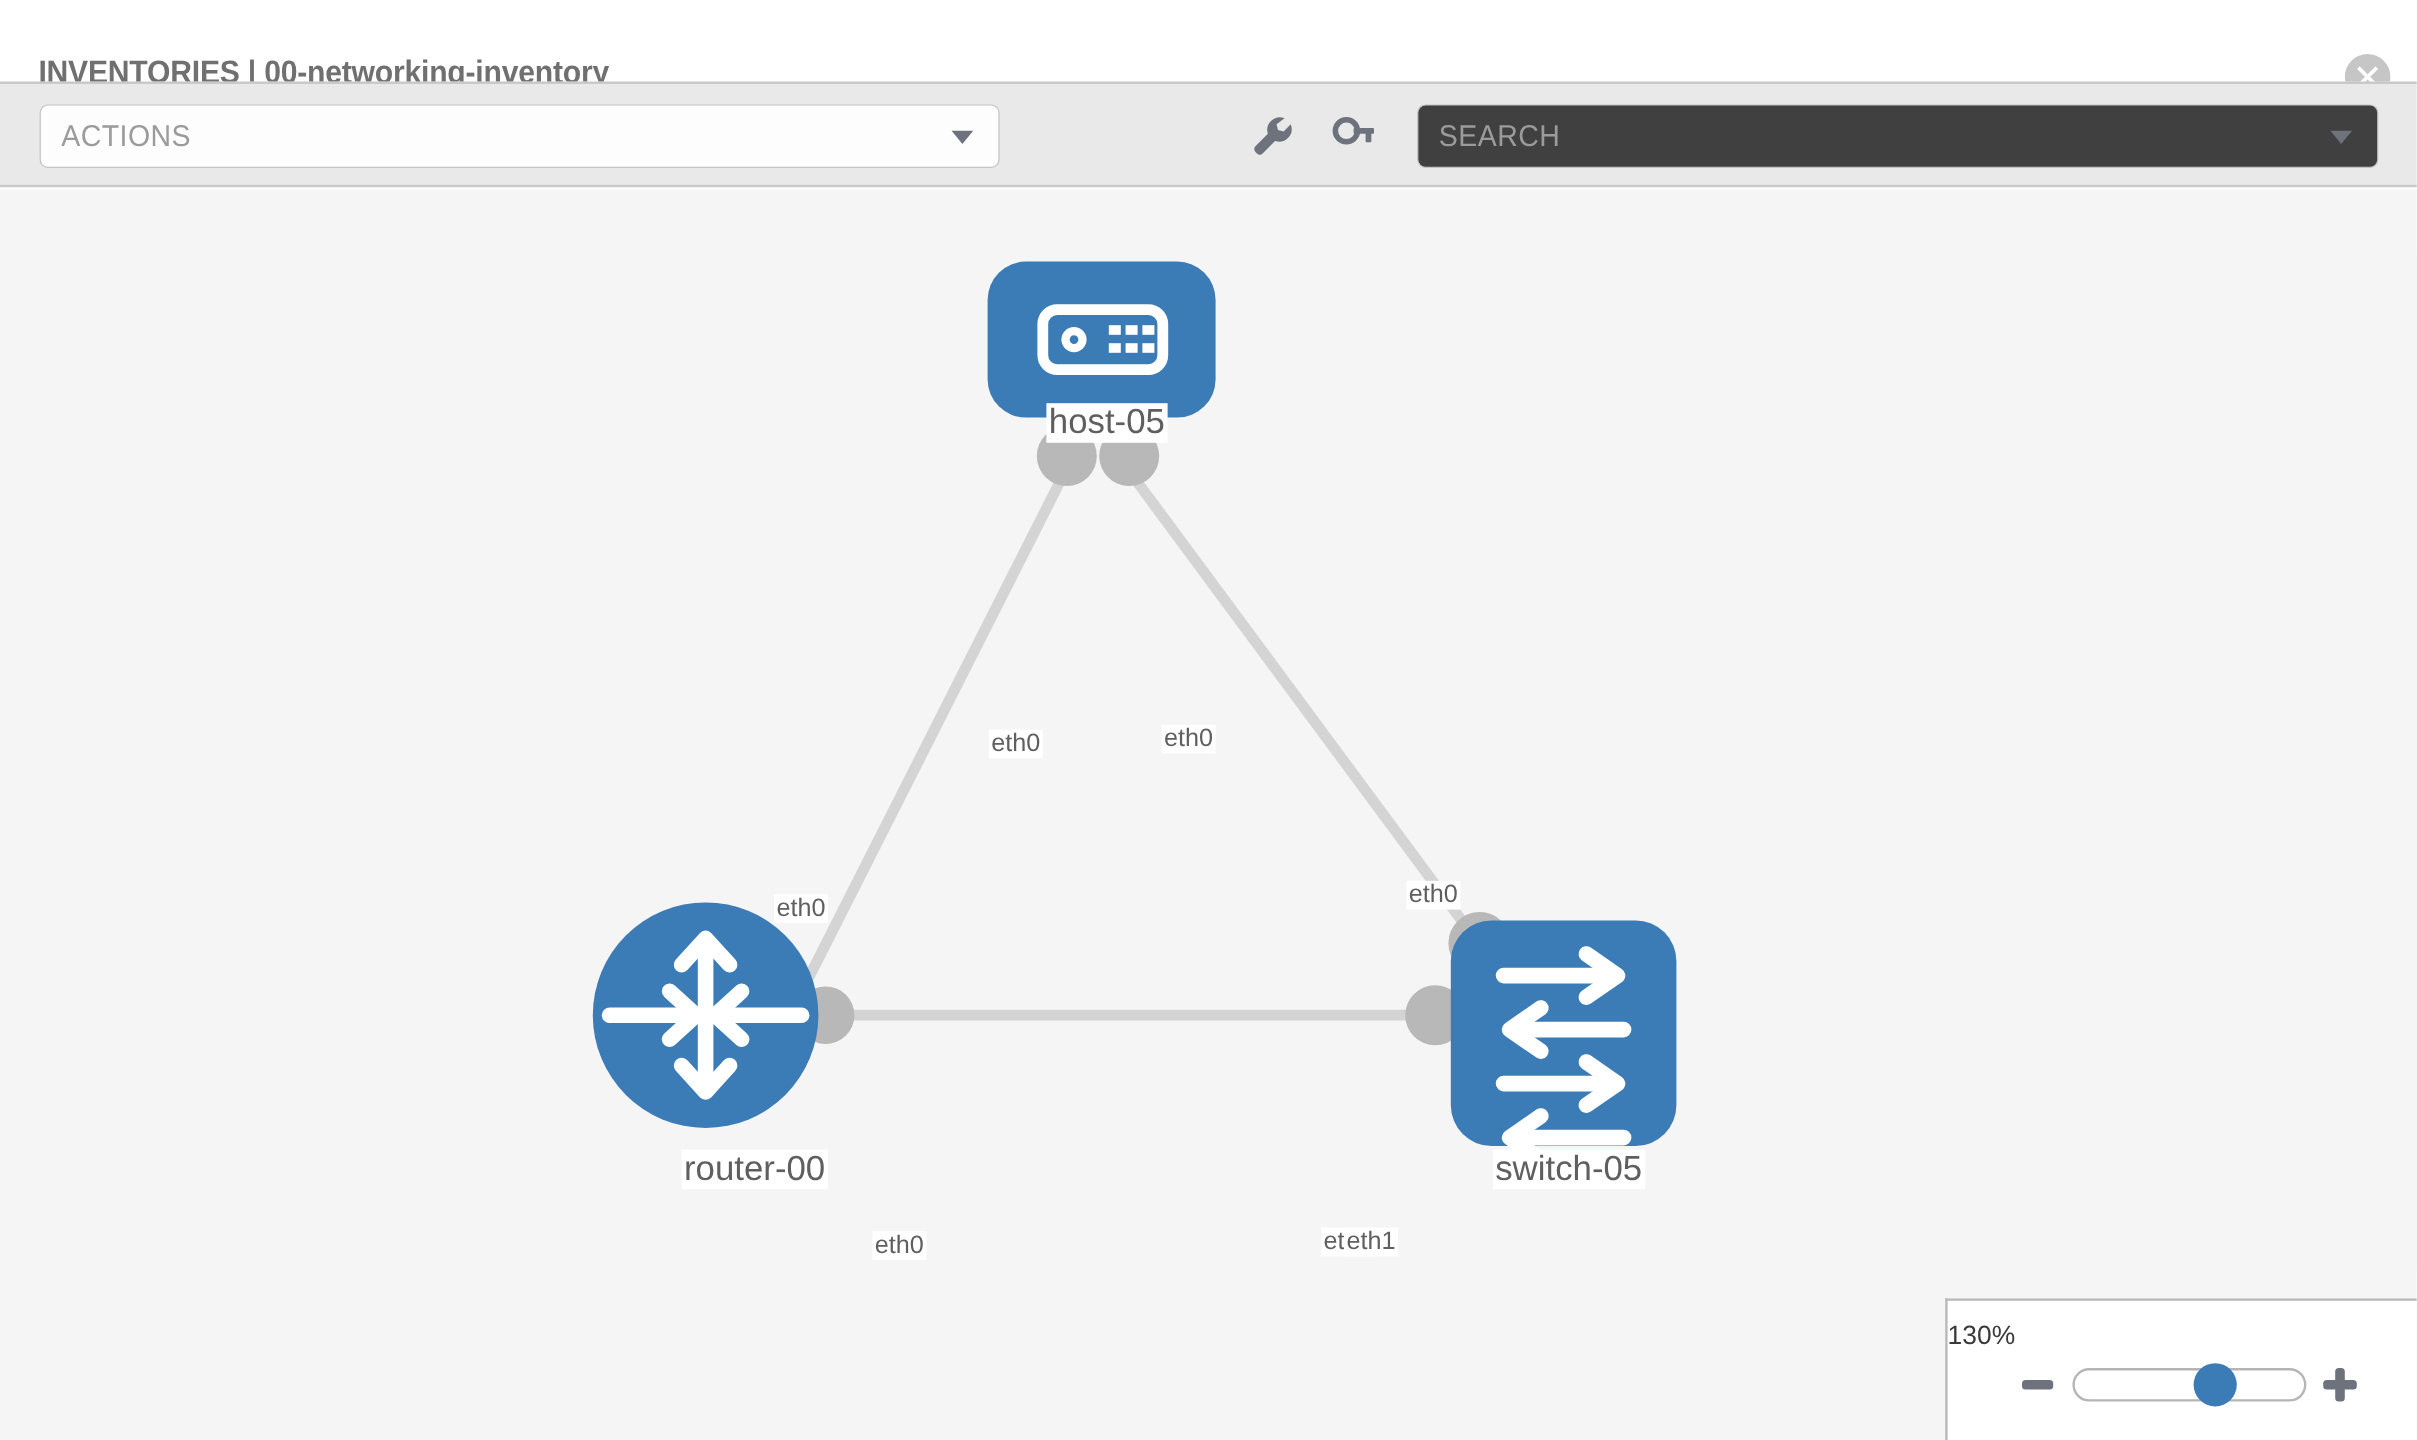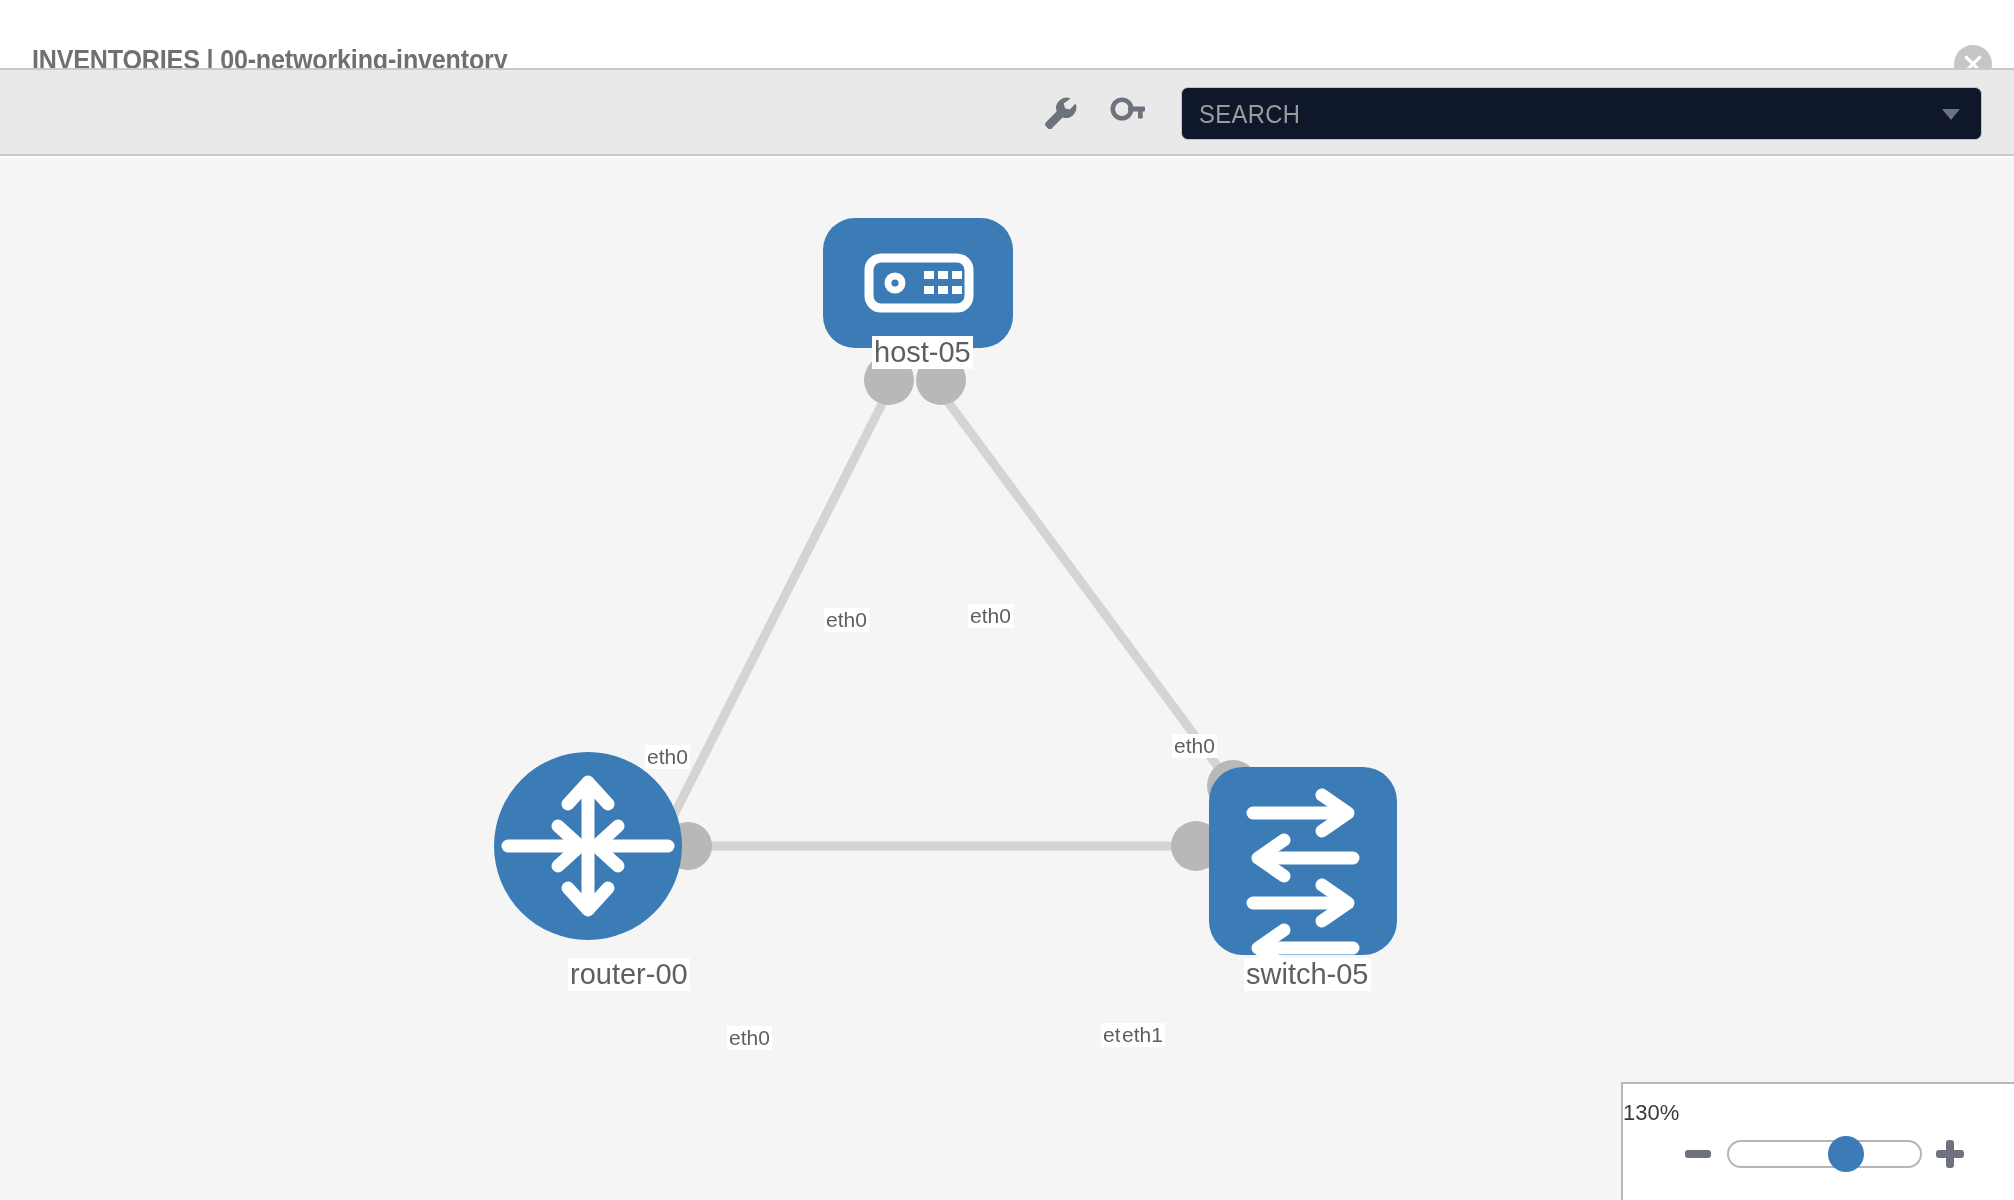--- a/index.html
+++ b/index.html
@@ -62,21 +62,21 @@
   .tool-icon {
     position: absolute; top: 22px; width: 42px; height: 42px;
     cursor: pointer;
   }
   .tool-icon.wrench { left: 1040px; }
   .tool-icon.key    { left: 1107px; }
 
   .search-box {
     position: absolute; left: 1181px; top: 17px;
     width: 801px; height: 53px;
-    background: #0f172a;
+    background: #404040;
     border: 1px solid #c4c4c4; border-radius: 7px;
     cursor: text;
   }
   .search-box .lbl {
     position: absolute; left: 17px; top: 12px;
     font-size: 25px; color: #9b9b9b; letter-spacing: 0.4px;
     font-family: "Liberation Sans Narrow", "Liberation Sans", sans-serif;
     transform: scaleX(0.95); transform-origin: left center;
   }
 
@@ -153,20 +153,24 @@
     <div class="title-text">INVENTORIES | 00-networking-inventory</div>
     <div class="close-btn">
       <svg width="20" height="20" viewBox="0 0 20 20">
         <path d="M3.4 1.2 L10 7.8 L16.6 1.2 L18.8 3.4 L12.2 10 L18.8 16.6 L16.6 18.8 L10 12.2 L3.4 18.8 L1.2 16.6 L7.8 10 L1.2 3.4 Z" fill="#ffffff"></path>
       </svg>
     </div>
   </div>
 
   <div class="toolbar">
 
+    <div class="actions-select">
+      <span class="lbl">ACTIONS</span>
+      <span class="caret"></span>
+    </div>
 
     <div class="tool-icon wrench">
       <svg width="42" height="42" viewBox="0 0 42 42">
         <path d="M30.5 6.5 a10.5 10.5 0 0 0 -13.9 13.0 L6.2 29.9 a3.3 3.3 0 0 0 0 4.7 l1.3 1.3 a3.3 3.3 0 0 0 4.7 0 L22.6 25.5 a10.5 10.5 0 0 0 13.0 -13.9 l-5.9 5.9 -4.7 -1.2 -1.2 -4.7 Z" fill="#6d727c"></path>
       </svg>
     </div>
 
     <div class="tool-icon key">
       <svg width="42" height="42" viewBox="0 0 42 42">
         <circle cx="15" cy="17" r="9.2" fill="none" stroke="#6d727c" stroke-width="4.6"></circle>

